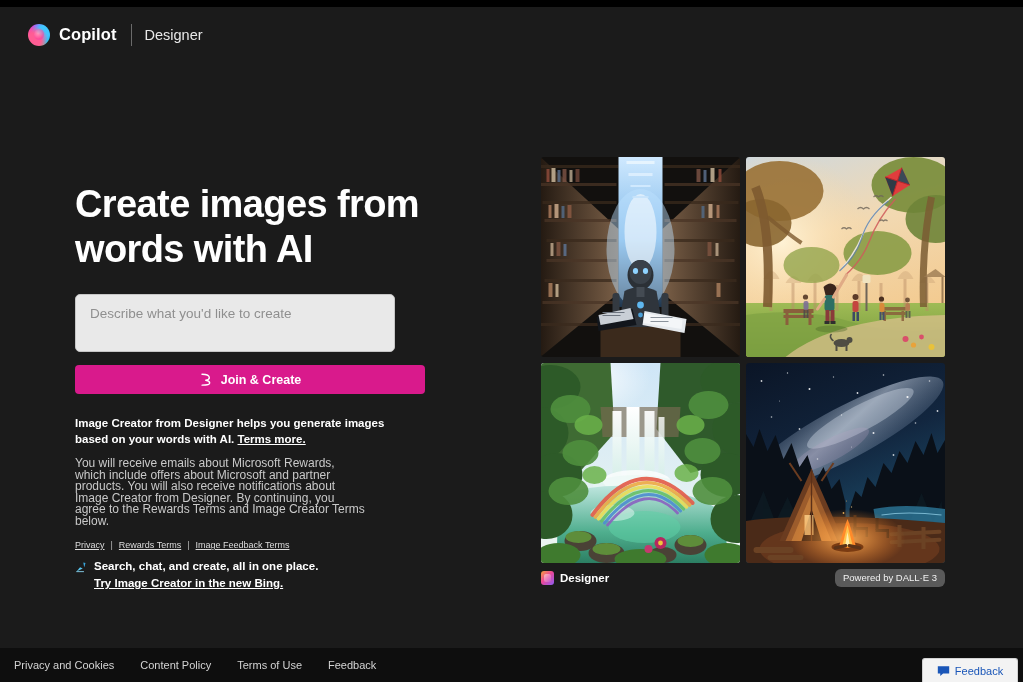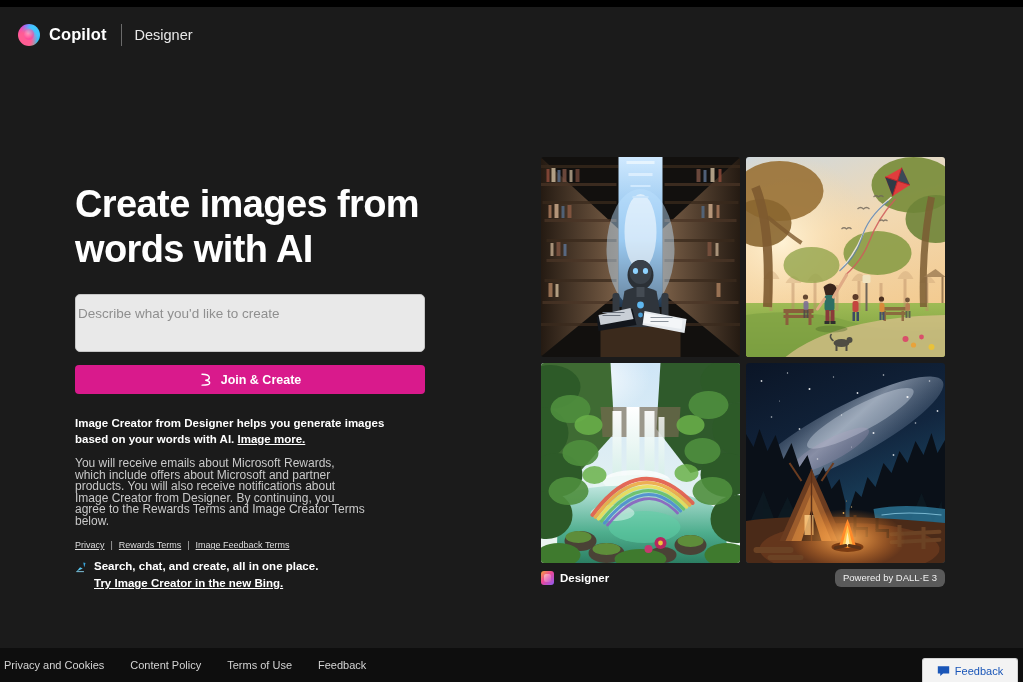--- a/index.html
+++ b/index.html
@@ -19,21 +19,21 @@
     position: absolute; top: 0; left: 0;
     width: 1023px; height: 7px;
     background: #000;
   }
 
   
   .header {
     position: absolute; top: 7px; left: 0;
     width: 820px; height: 55px;
     display: flex; align-items: center;
-    padding-left: 18px;
+    padding-left: 28px;
   }
   .brand { display: flex; align-items: center; }
   .copilot-logo {
     width: 22px; height: 22px;
     position: relative;
     margin-right: 9px;
     border-radius: 50%;
     background:
       radial-gradient(circle at 30% 72%, #f06292 0%, #f06292 30%, transparent 62%),
       radial-gradient(circle at 72% 34%, #4fc3f7 0%, #4fc3f7 26%, transparent 58%),
@@ -70,28 +70,28 @@
   .headline {
     color: #ffffff;
     font-size: 38px;
     font-weight: bold;
     line-height: 45px;
     letter-spacing: -0.6px;
     width: 360px;
   }
   .prompt-input {
     margin-top: 22px;
-    width: 350px; height: 58px;
+    width: 320px; height: 58px;
     background: #e9e9e9;
     border: 1px solid #c6c6c6;
     border-radius: 5px;
     color: #3a3a3a;
     font-family: "Liberation Sans", sans-serif;
     font-size: 13.5px;
-    padding: 10px 2px;
+    padding: 10px 14px;
     outline: none;
     resize: none;
     line-height: 18px;
   }
   .prompt-input::placeholder { color: #8f8f8f; }
 
   .join-btn {
     margin-top: 9px;
     width: 350px; height: 29px;
     background: #d91a8c;
@@ -209,21 +209,21 @@
     white-space: nowrap;
   }
 
   
   .footer {
     position: absolute;
     left: 0; bottom: 0;
     width: 1023px; height: 34px;
     background: #0e0e0e;
     display: flex; align-items: center;
-    padding-left: 4px;
+    padding-left: 14px;
     gap: 26px;
   }
   .footer a {
     color: #d3d3d3;
     font-size: 11px;
     text-decoration: none;
   }
   .feedback-widget {
     position: absolute;
     right: 5px; bottom: 0;
@@ -266,21 +266,21 @@
 
     <button class="join-btn">
       <svg class="brush-icon" viewBox="0 0 16 16">
         <path d="M3.2 2.4 C7.2 2.4 11 3.6 11 6.2 C11 8 9 8.6 7.2 8.8 C9.2 9.2 11.4 10 11.4 11.7 C11.4 13.6 7.6 14 3.3 14" fill="none" stroke="#ffffff" stroke-width="1.5" stroke-linecap="round" stroke-linejoin="round"></path>
       </svg>
       <span>Join &amp; Create</span>
     </button>
 
     <div class="blurb">
       <span>Image Creator from Designer helps you generate images based on your words with AI.</span>
-      <a href="#">Image more.</a>
+      <a href="#">Terms more.</a>
     </div>
 
     <div class="fineprint">You will receive emails about Microsoft Rewards, which include offers about Microsoft and partner products. You will also receive notifications about Image Creator from Designer. By continuing, you agree to the Rewards Terms and Image Creator Terms below.</div>
 
     <div class="terms-links">
       <a href="#">Privacy</a>
       <span class="terms-sep">|</span>
       <a href="#">Rewards Terms</a>
       <span class="terms-sep">|</span>
       <a href="#">Image Feedback Terms</a>

